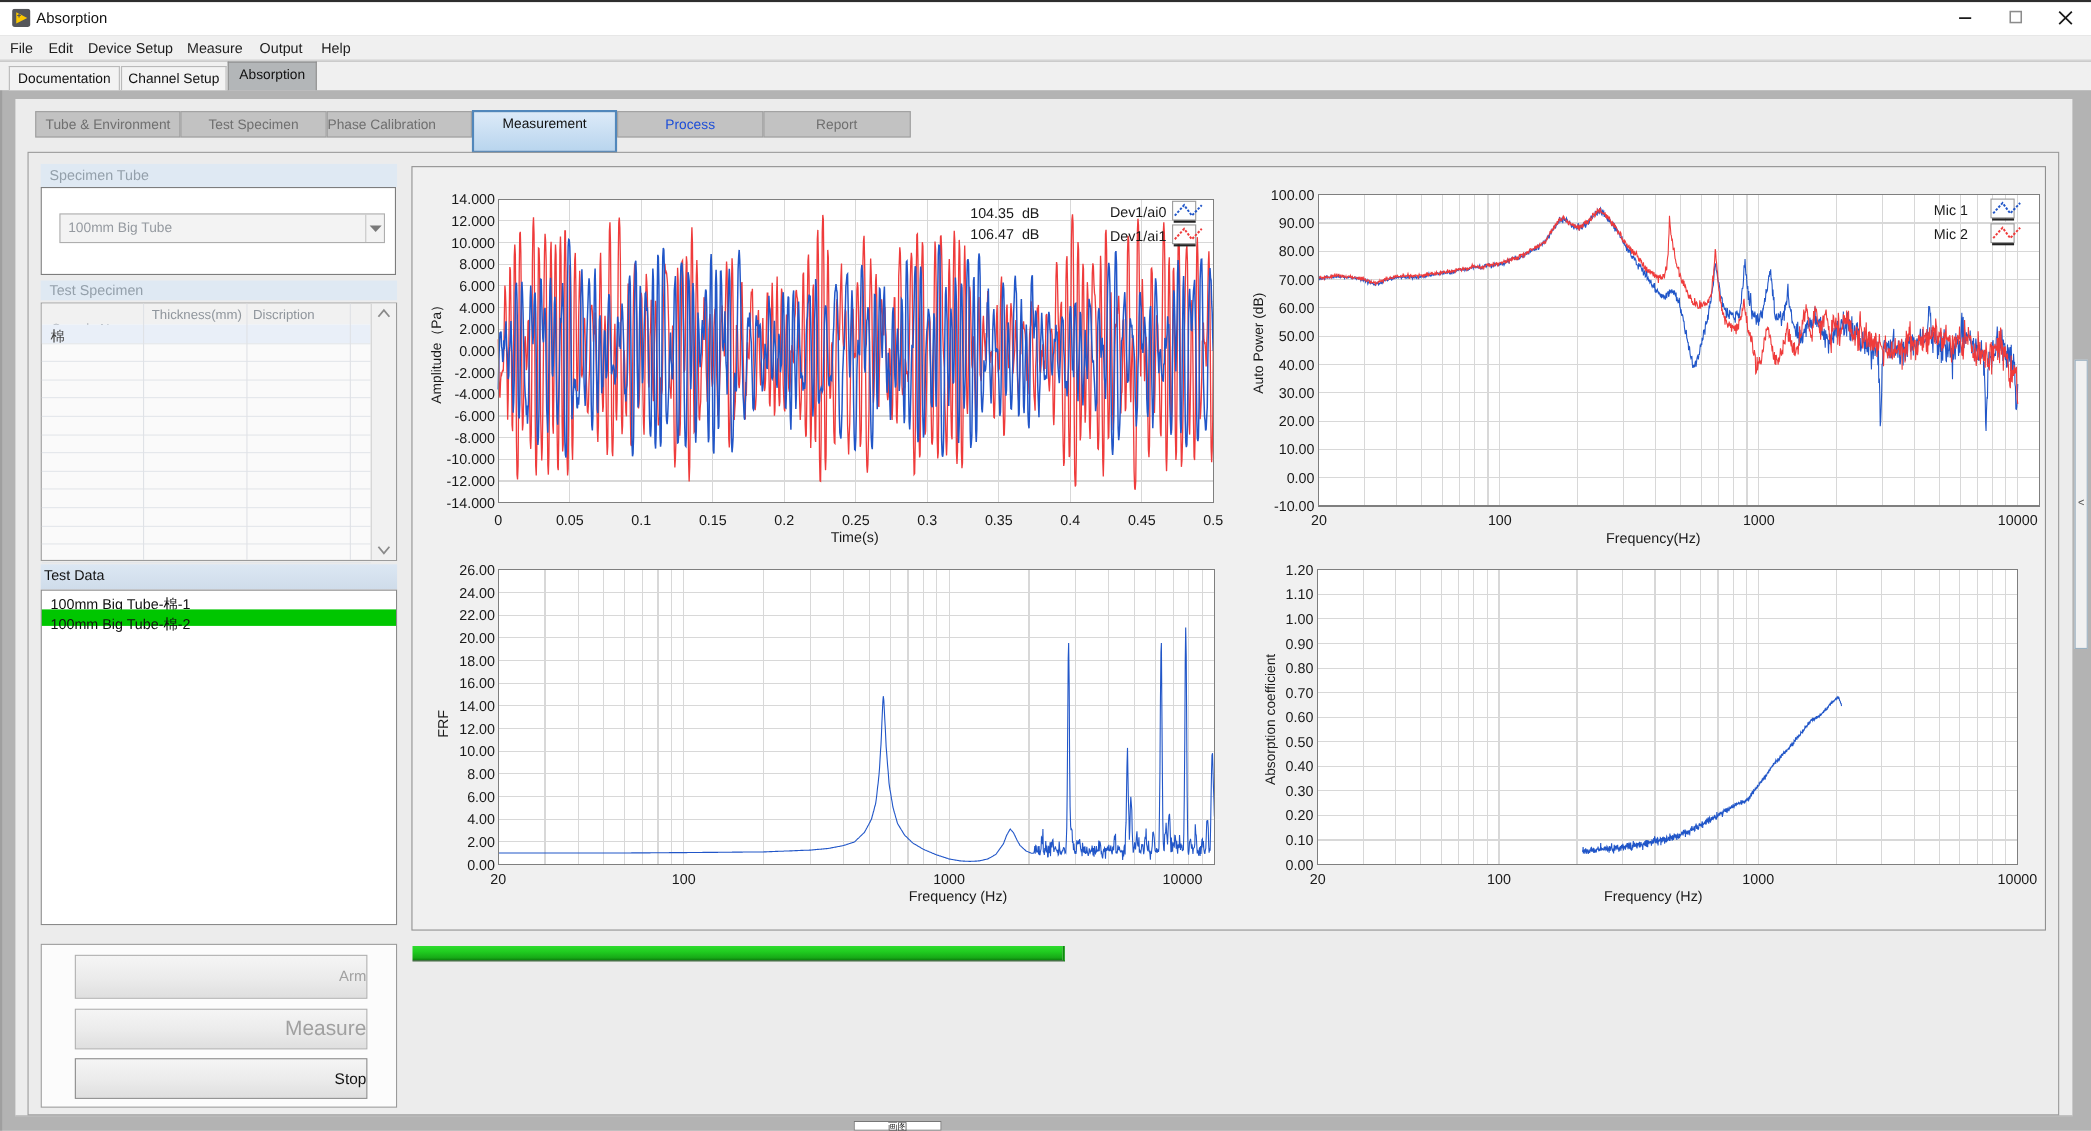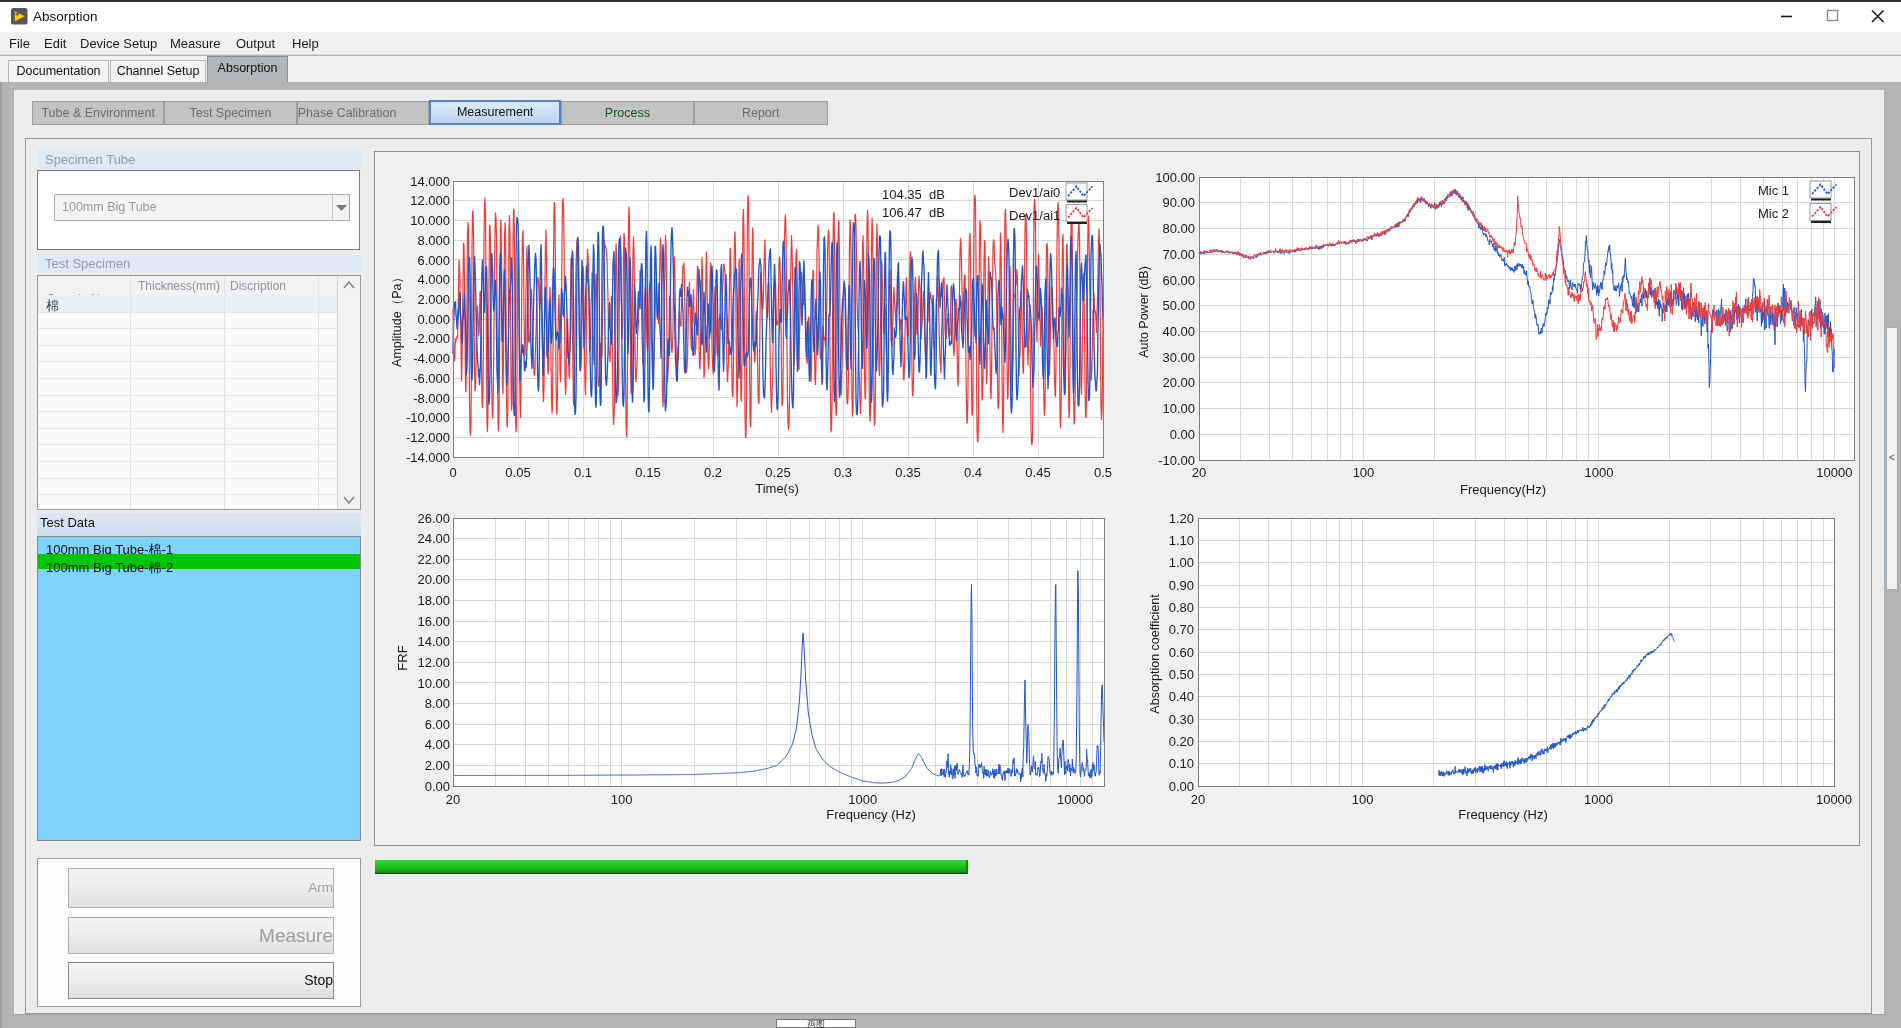--- a/index.html
+++ b/index.html
@@ -31,22 +31,22 @@
 </div>
 <div class="abs" style="left:0;top:56px;width:1901px;height:26px;background:#f0f0f0"></div>
 <div class="abs" style="left:8px;top:60px;width:101px;height:22px;background:#f3f3f3;border:1px solid #b9b9b9;border-bottom:none;font-size:12.5px;color:#111;text-align:center;line-height:21px">Documentation</div>
 <div class="abs" style="left:110px;top:60px;width:96px;height:22px;background:#f3f3f3;border:1px solid #b9b9b9;border-bottom:none;font-size:12.5px;color:#111;text-align:center;line-height:21px">Channel Setup</div>
 <div class="abs" style="left:207px;top:56px;width:81px;height:26px;background:#b3b6b8;border:1px solid #8f8f8f;border-bottom:none;font-size:12.5px;color:#111;text-align:center;line-height:22px">Absorption</div>
 <div class="abs" style="left:14px;top:90px;width:1870px;height:925px;background:#ececec;border-bottom:1px solid #a6a6a6"></div>
 <div class="abs" style="left:32px;top:100px;width:794px;height:25px">
 <div class="abs" style="left:0.0px;top:1px;width:132.3px;height:24px;background:#c2c2c2;border:1px solid #9e9e9e;font-size:12.5px;color:#6f6f6f;text-align:center;line-height:22px">Tube &amp; Environment</div>
     <div class="abs" style="left:132.3px;top:1px;width:132.3px;height:24px;background:#c2c2c2;border:1px solid #9e9e9e;font-size:12.5px;color:#6f6f6f;text-align:center;line-height:22px">Test Specimen</div>
     <div class="abs" style="left:264.7px;top:1px;width:132.3px;height:24px;background:#c2c2c2;border:1px solid #9e9e9e;font-size:12.5px;color:#6f6f6f;text-align:left;line-height:22px">Phase Calibration</div>
-    <div class="abs" style="left:397.0px;top:0;width:132.3px;height:25px;background:linear-gradient(#dceaf8,#b9d5ee);border:2px solid #5187bb;font-size:12.5px;color:#111;text-align:center;line-height:21px">Measurement</div>
-    <div class="abs" style="left:529.3px;top:1px;width:132.3px;height:24px;background:#c2c2c2;border:1px solid #9e9e9e;font-size:12.5px;color:#14532d;text-align:center;line-height:22px">Process</div>
+    <div class="abs" style="left:397.0px;top:0;width:132.3px;height:39px;background:linear-gradient(#dceaf8,#b9d5ee);border:2px solid #5187bb;font-size:12.5px;color:#111;text-align:center;line-height:21px">Measurement</div>
+    <div class="abs" style="left:529.3px;top:1px;width:132.3px;height:24px;background:#c2c2c2;border:1px solid #9e9e9e;font-size:12.5px;color:#1d4ed8;text-align:center;line-height:22px">Process</div>
     <div class="abs" style="left:661.7px;top:1px;width:134px;height:24px;background:#c2c2c2;border:1px solid #9e9e9e;font-size:12.5px;color:#6f6f6f;text-align:center;line-height:22px">Report</div>
 </div>
 <div class="abs" style="left:25px;top:138px;width:1847px;height:876px;border:1px solid #9b9b9b"></div>
 <div class="band" style="left:37px;top:149px;width:324px;height:21px">Specimen Tube</div>
 <div class="abs" style="left:37px;top:170px;width:323px;height:80px;background:#fff;border:1px solid #7d7d7d"></div>
 <div class="abs" style="left:54px;top:194px;width:296px;height:27px;background:#f3f3f3;border:1px solid #aeaeae">
   <div class="abs" style="left:7px;top:5px;font-size:12.5px;color:#959aa0">100mm Big Tube</div>
   <div class="abs" style="left:277px;top:0;width:18px;height:25px;border-left:1px solid #c6c6c6"></div>
   <svg class="abs" style="left:280px;top:9px" width="14" height="9">
       <path d="M1 1L6.5 7L12 1Z" fill="#7a7a7a"></path>
@@ -79,21 +79,21 @@
     <div class="abs" style="left:280px;top:0;width:1px;height:233px;background:#dfe2e6"></div>
   <div class="abs" style="left:299px;top:0;width:23px;height:233px;background:#f1f1f1;border-left:1px solid #d0d0d0"></div>
   <svg class="abs" style="left:304px;top:4px" width="14" height="10">
       <path d="M2 8L7 2L12 8" stroke="#8a8a8a" stroke-width="1.6" fill="none"></path>
     </svg>
   <svg class="abs" style="left:304px;top:219px" width="14" height="10">
       <path d="M2 2L7 8L12 2" stroke="#8a8a8a" stroke-width="1.6" fill="none"></path>
     </svg>
 </div>
 <div class="abs" style="left:37px;top:513px;width:324px;height:23px;background:linear-gradient(#dce7f3,#cfdcea);font-size:13px;line-height:19px;color:#111;padding-left:3px">Test Data</div>
-<div class="abs" style="left:37px;top:536px;width:324px;height:305px;background:#7dd3fc;border:1px solid #8a8a8a">
+<div class="abs" style="left:37px;top:536px;width:324px;height:305px;background:#ffffff;border:1px solid #8a8a8a">
   <div class="abs" style="left:8px;top:4px;font-size:13px;color:#111">100mm Big Tube-棉-1</div>
   <div class="abs" style="left:0;top:17px;width:322px;height:14.5px;background:#00c600"></div>
   <div class="abs" style="left:8px;top:22px;font-size:13px;color:#111">100mm Big Tube-棉-2</div>
 </div>
 <div class="abs" style="left:37px;top:858px;width:324px;height:149px;background:#fcfcfc;border:1px solid #9b9b9b"></div>
 <div class="btn" style="left:68px;top:868px;width:266px;height:40px;font-size:13.5px;line-height:38px">Arm</div>
 <div class="btn" style="left:68px;top:917px;width:266px;height:37px;font-size:19px;line-height:35px">Measure</div>
 <div class="btn" style="left:68px;top:962px;width:266px;height:37px;font-size:14px;line-height:35px;color:#111;border-color:#8a8a8a">Stop</div>
 <div class="abs" style="left:374px;top:151px;width:1486px;height:695px;background:#f0f0f0;border:1px solid #909090"></div>
 <div class="abs" style="left:375px;top:860px;width:593px;height:14px;background:linear-gradient(180deg,#2edc2e 0%,#20cc20 40%,#17a917 82%,#0c7d0c 100%);border-right:2px solid #0a8f0a;border-bottom:1px solid #1b4d1b"></div>

